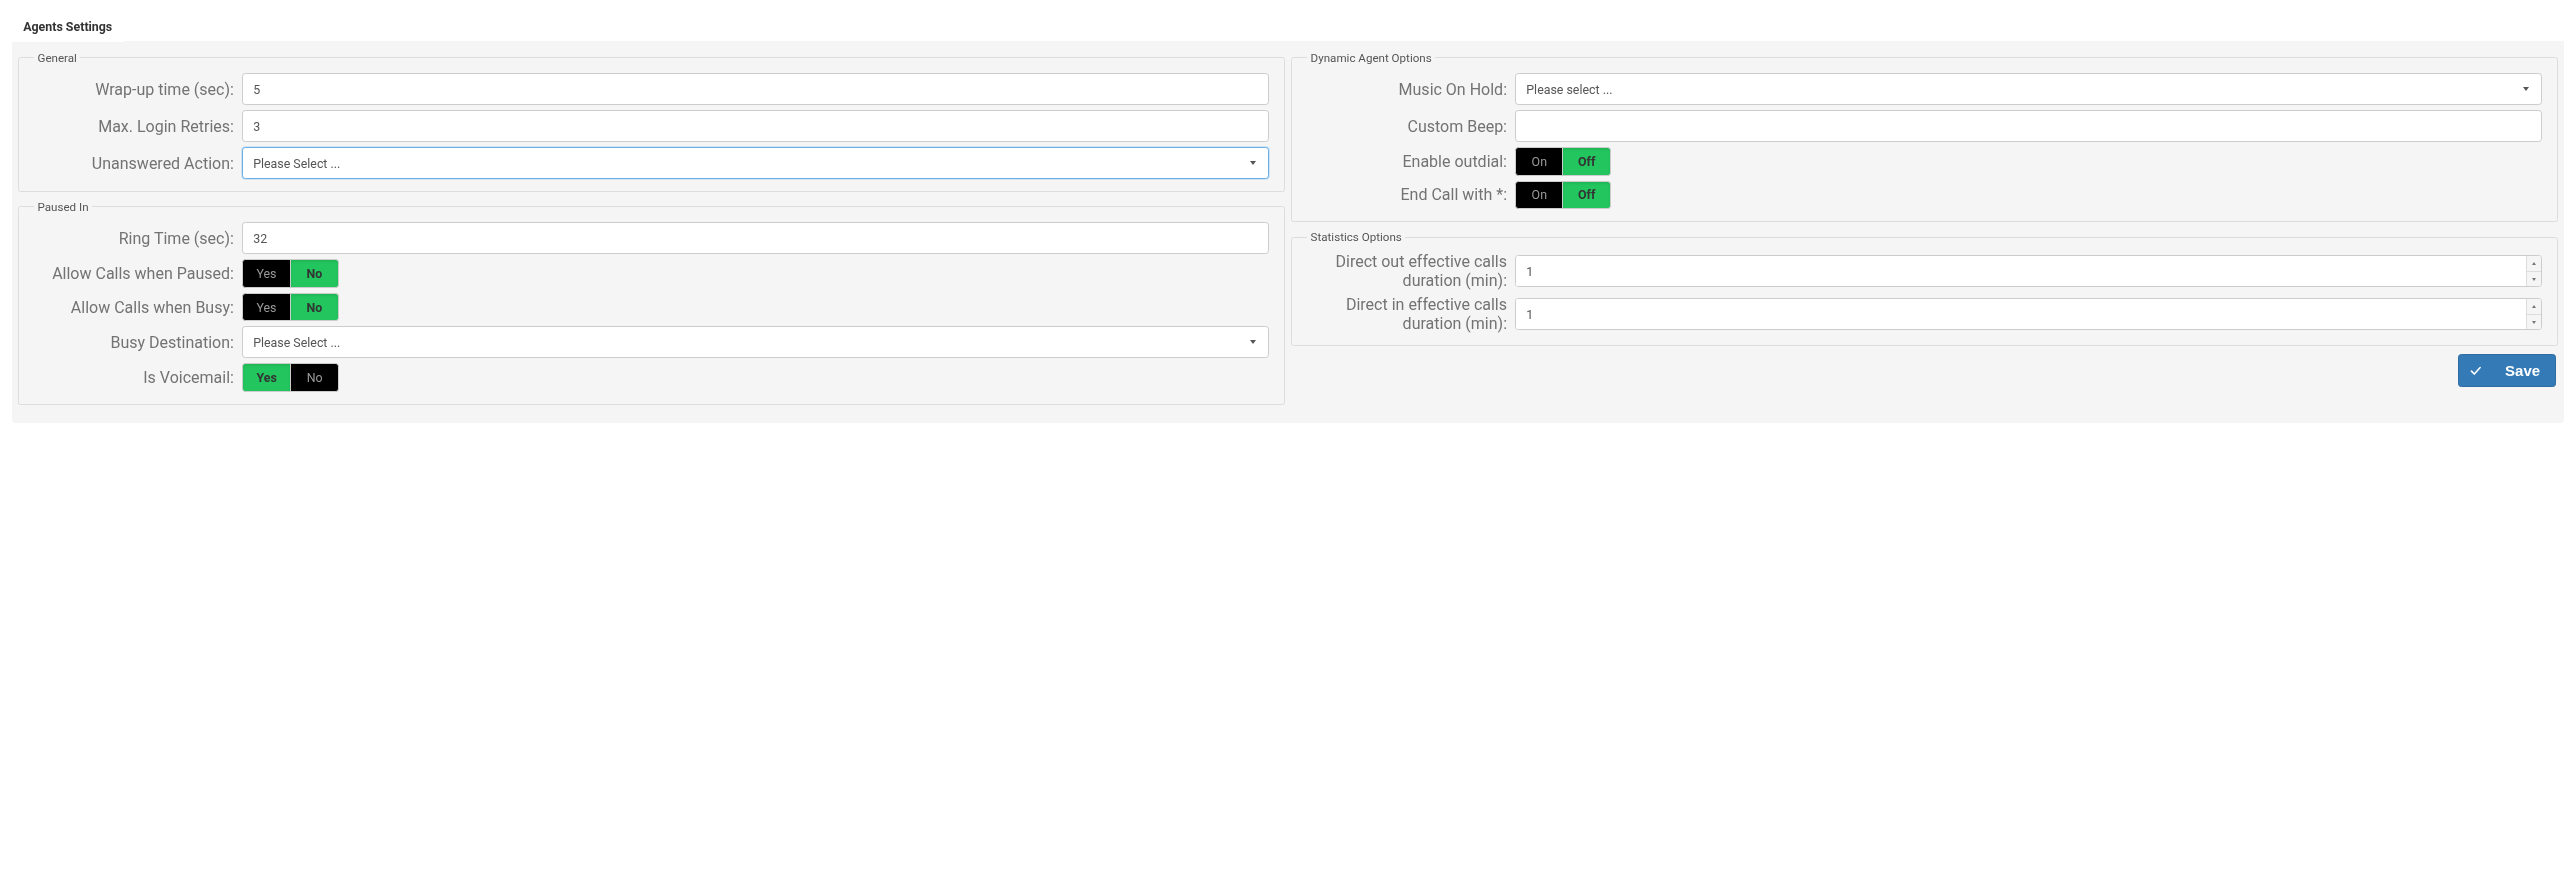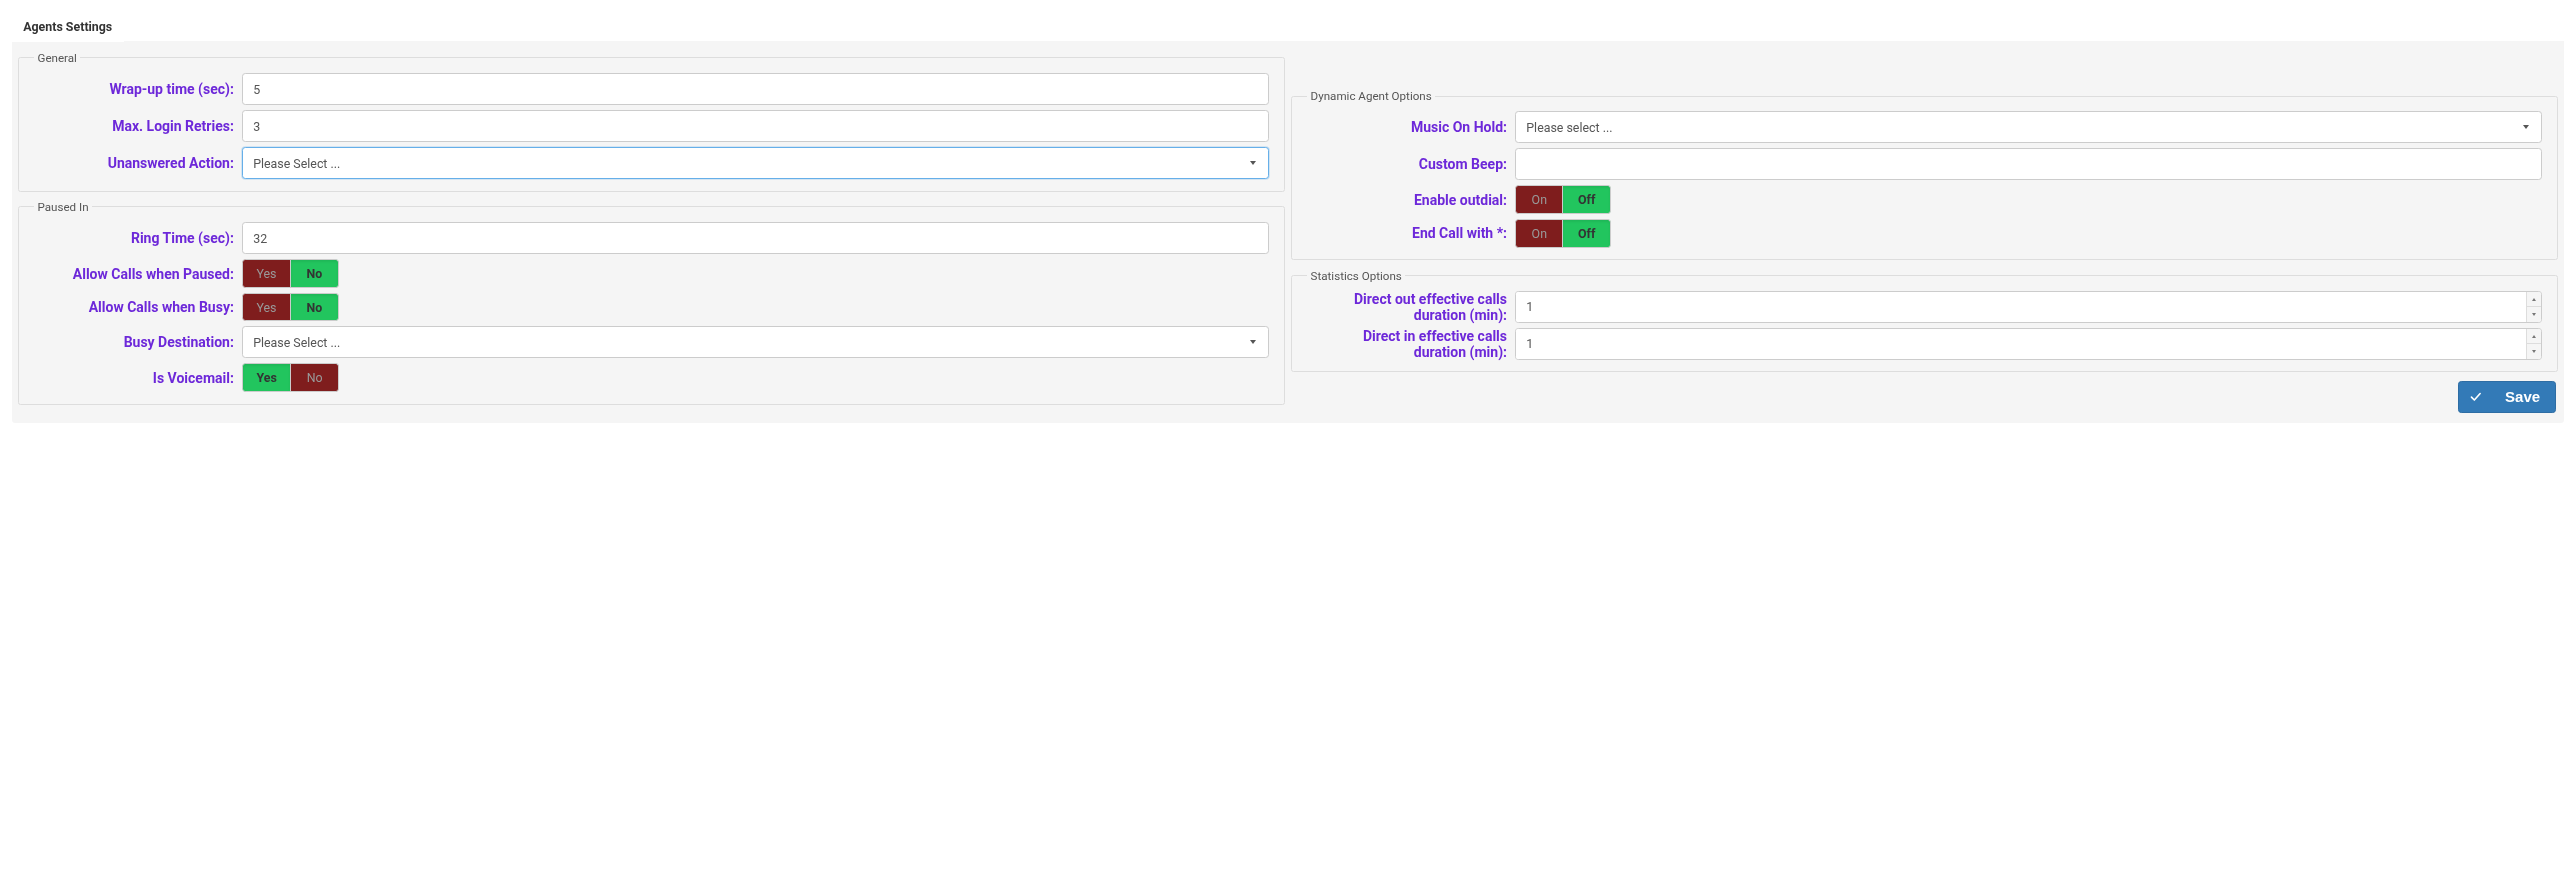--- a/index.html
+++ b/index.html
@@ -28,21 +28,21 @@
     border-top-right-radius: 3.3px;
     position: relative;
     z-index: 2;
   }
   .tab-content {
     background: #f5f5f5;
     padding: 10px 6.6px 10px 6.6px;
     border-radius: 0 0 3.3px 3.3px;
     display: flex;
     gap: 6.6px;
-    align-items: flex-end;
+    align-items: flex-start;
     position: relative;
     margin-top: -0.8px;
   }
   .col {
     flex: 1 1 0;
     min-width: 0;
   }
   fieldset {
     border: 0.8px solid #ddd;
     border-radius: 2.5px;
@@ -58,24 +58,24 @@
   }
   .form-row {
     display: flex;
     align-items: center;
     margin-top: 5px;
   }
   .form-row:first-of-type { margin-top: 1.7px; }
   .lbl {
     flex: 0 0 203px;
     text-align: right;
-    font-weight: 700;
-    color: #6d28d9;
+    font-weight: 400;
+    color: #737373;
     padding-right: 3.3px;
-    font-size: 14px;
+    font-size: 16px;
   }
   .ctl {
     flex: 1 1 auto;
     padding-left: 5px;
   }
   .text-input, .select, .num-input {
     width: 100%;
     height: 32px;
     padding: 5px 10px;
     font-size: 12.4px;
@@ -106,21 +106,21 @@
   
   .toggle-group {
     display: inline-flex;
     border-radius: 3.3px;
     overflow: hidden;
   }
   .toggle-btn {
     padding: 5.8px 13.3px;
     font-size: 12.4px;
     border: 0.8px solid #ccc;
-    background: #7f1d1d;
+    background: #000000;
     color: #999;
     cursor: pointer;
     user-select: none;
     min-width: 48px;
     text-align: center;
   }
   .toggle-btn:first-child { border-top-left-radius: 3.3px; border-bottom-left-radius: 3.3px; }
   .toggle-btn:last-child  { border-top-right-radius: 3.3px; border-bottom-right-radius: 3.3px; border-left: none; }
   .toggle-btn.active {
     background: #22c55e;

